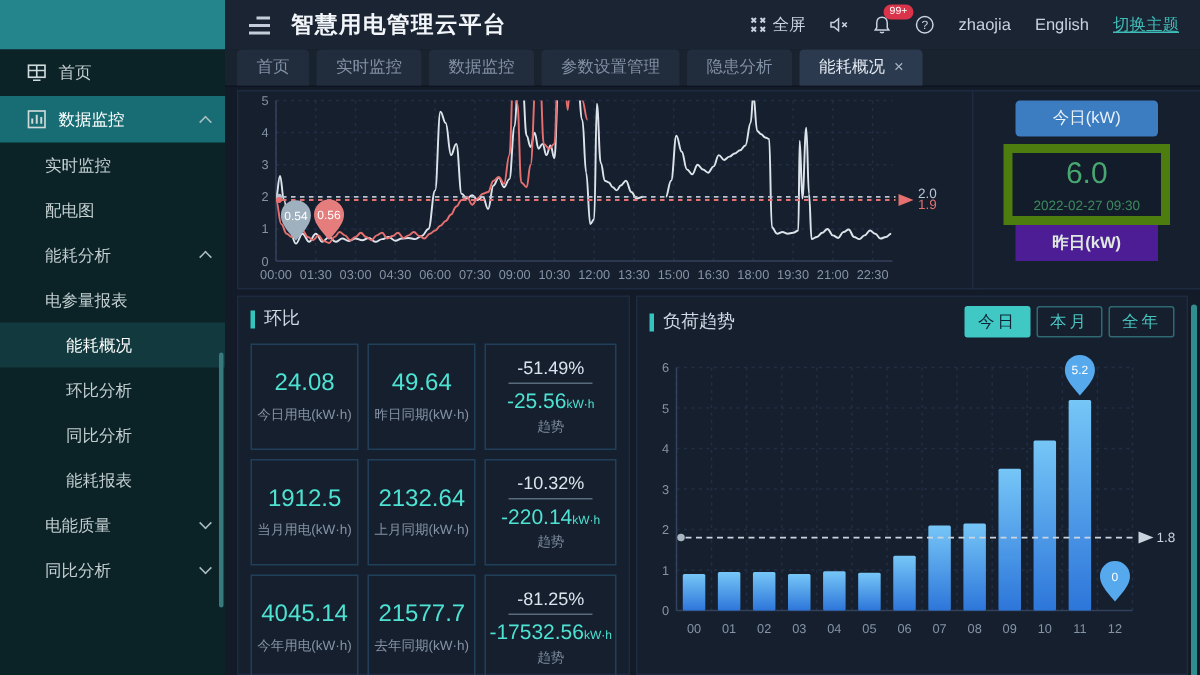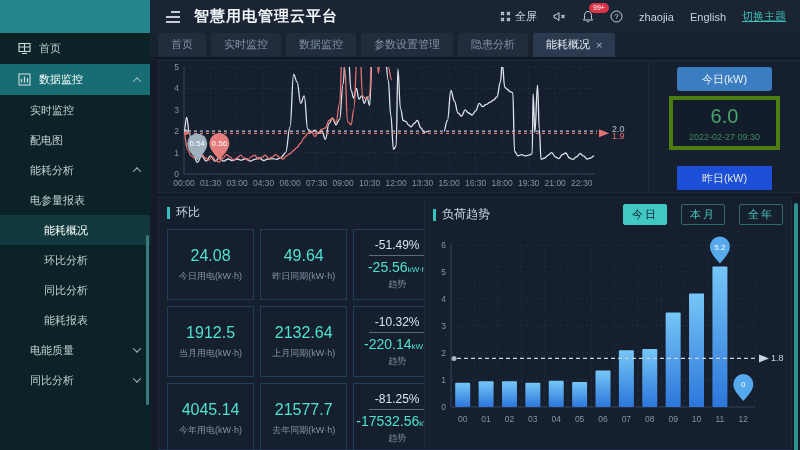--- a/index.html
+++ b/index.html
@@ -44,50 +44,50 @@
   .tab { background:#212c3c; color:#8291a6; font-size:11px; padding:4px 13px 5px; margin-right:5px;
     border-radius:3px 3px 0 0; cursor:pointer; white-space:nowrap; display:flex; align-items:center; gap:6px; }
   .tab.active { background:#2c3a4f; color:#e3eaf2; }
   .tab .close { font-size:11px; color:#aab6c6; cursor:pointer; }
 
   
   .main { position:absolute; left:150px; top:58px; right:0; bottom:0; }
   .panel { position:absolute; background:#151f2e; border:1px solid #1d2a3f; }
   .panel-linechart { left:8px; top:2px; width:498px; height:133px; }
   .panel-today { left:498px; top:2px; width:153px; height:133px; padding:6px 20px; }
-  .panel-huanbi { left:8px; top:139px; width:292px; bottom:0; padding:6px 8px; }
+  .panel-huanbi { left:8px; top:139px; width:262px; bottom:0; padding:6px 8px; }
   .panel-load { left:274px; top:139px; right:8px; bottom:0; padding:6px 8px; }
 
   .sec-title { display:flex; align-items:center; gap:6px; color:#cfd9e4; font-size:12px; }
   .sec-title .bar { width:3px; height:12px; background:#35c3bd; }
 
   
   .btn-today { display:block; margin:0 8px; height:24px; line-height:24px; text-align:center;
     background:#3c7cc0; color:#eaf2fa; font-size:11px; border-radius:3px; cursor:pointer; }
-  .today-box { margin-top:5px; border:4px solid #4d7c0f; background:#121c2a; height:54px;
+  .today-box { margin-top:5px; border:6px solid #4d7c0f; background:#121c2a; height:54px;
     display:flex; flex-direction:column; align-items:center; justify-content:center; gap:4px; }
   .today-value { color:#48a670; font-size:20px; }
   .today-ts { color:#3d8a5f; font-size:9px; }
-  .btn-yesterday { display:block; margin:16px 8px; height:24px; line-height:24px; text-align:center;
-    background:#1d4ed8; color:#dfe9e2; font-size:11px; cursor:pointer; }
+  .btn-yesterday { display:block; margin:0 8px; height:24px; line-height:24px; text-align:center;
+    background:#4c1d95; color:#dfe9e2; font-size:11px; cursor:pointer;font-weight:bold; }
 
   
   .hb-grid { margin-top:8px; display:grid; grid-template-columns:1fr 1fr 1fr; gap:6px; }
   .hb-card { border:1px solid #20405a; height:71px; display:flex; flex-direction:column;
     align-items:center; justify-content:center; text-align:center; padding:2px; }
   .hb-value { color:#4de2d1; font-size:16px; }
   .hb-label { color:#8593a6; font-size:9px; margin-top:5px; }
   .hb-pct { color:#d9e4ed; font-size:12px; border-bottom:1px solid #5a6b7d; padding:0 6px 3px; }
   .hb-delta { color:#4de2d1; font-size:14px; margin-top:3px; }
   .hb-delta .unit { font-size:8px; }
   .hb-trend-label { color:#7e8c9e; font-size:9px; margin-top:3px; }
 
   
   .load-head { display:flex; align-items:center; }
-  .range-btns { margin-left:auto; display:flex; gap:14px; }
+  .range-btns { margin-left:auto; display:flex; gap:4px; }
   .range-btn { font-size:11px; padding:2px 8px; border:1px solid #2f6a74; color:#49c3c0;
     border-radius:2px; cursor:pointer; letter-spacing:2px; }
   .range-btn.active { background:#3fc8c4; border-color:#3fc8c4; color:#0e2233; }
 
   svg { display:block; }
   svg text { font-family:"Liberation Sans","DejaVu Sans",sans-serif; }
 
   
   .content-scrollbar { position:absolute; right:2px; top:145px; width:4px; height:300px; background:#2f8f8f; border-radius:2px; }
 </style>

